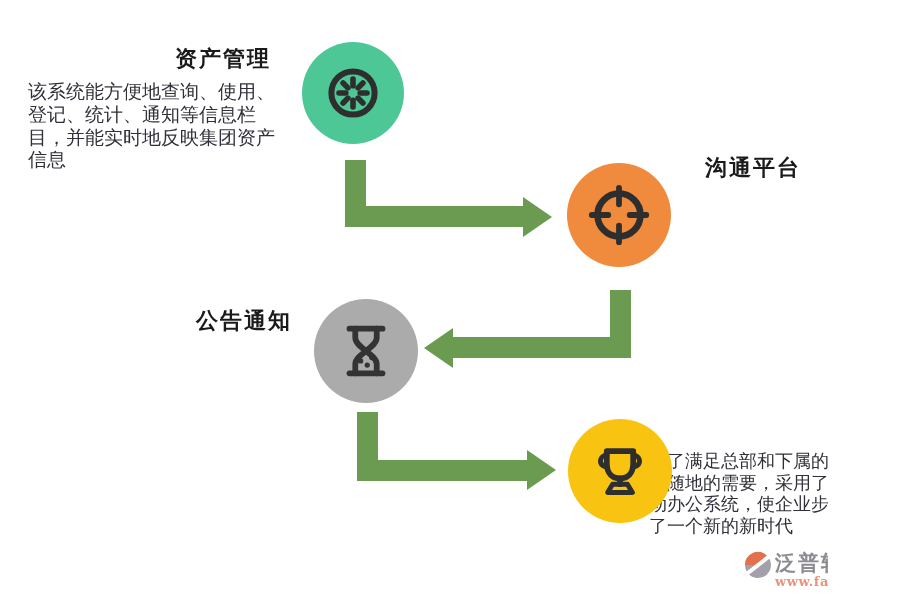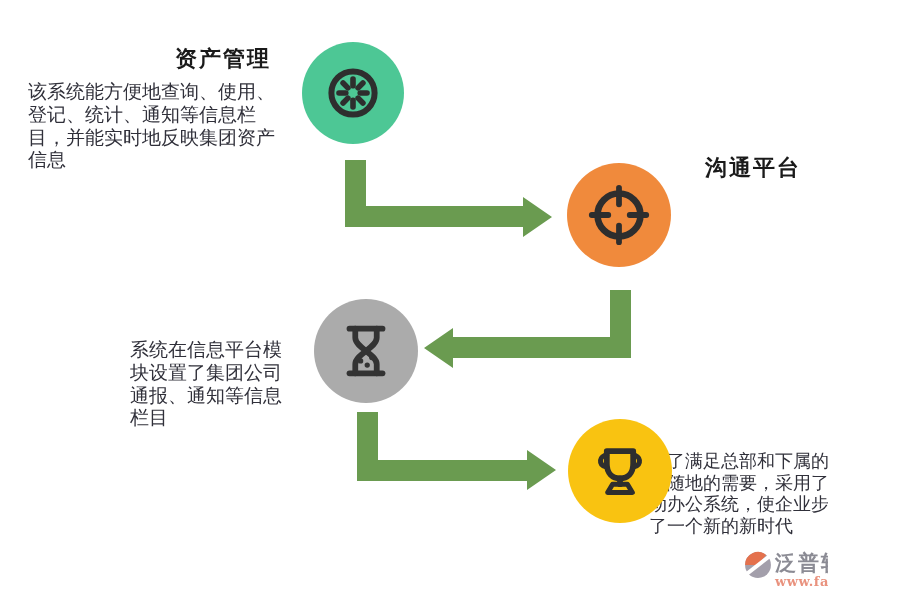--- a/index.html
+++ b/index.html
@@ -65,21 +65,21 @@
       <circle r="26" fill="none" stroke="#2e2e2e" stroke-width="8"></circle>
       <g stroke="#2e2e2e" stroke-width="7" stroke-linecap="round">
         <line x1="0" y1="-33" x2="0" y2="-13"></line>
         <line x1="0" y1="33" x2="0" y2="13"></line>
         <line x1="-33" y1="0" x2="-13" y2="0"></line>
         <line x1="33" y1="0" x2="13" y2="0"></line>
       </g>
     </svg>
   </div>
 
-  <div class="step-desc d-notice">系统在信息平台模块设置了集团公司通报、通知等信息栏目</div>
+  <div class="step-title t-notice">公告通知</div>
   <div class="circle c-notice">
     <svg width="66" height="66" viewBox="-40 -40 80 80">
       <g stroke="#333333" stroke-width="7" stroke-linecap="round" fill="none">
         <line x1="-20" y1="-27" x2="20" y2="-27"></line>
         <line x1="-20" y1="27" x2="20" y2="27"></line>
         <path d="M -13 -27 L -13 -16 C -13 -4 13 4 13 16 L 13 27"></path>
         <path d="M 13 -27 L 13 -16 C 13 -4 -13 4 -13 16 L -13 27"></path>
       </g>
       <g fill="#333333">
         <circle cx="-6.5" cy="12" r="3.2"></circle>

